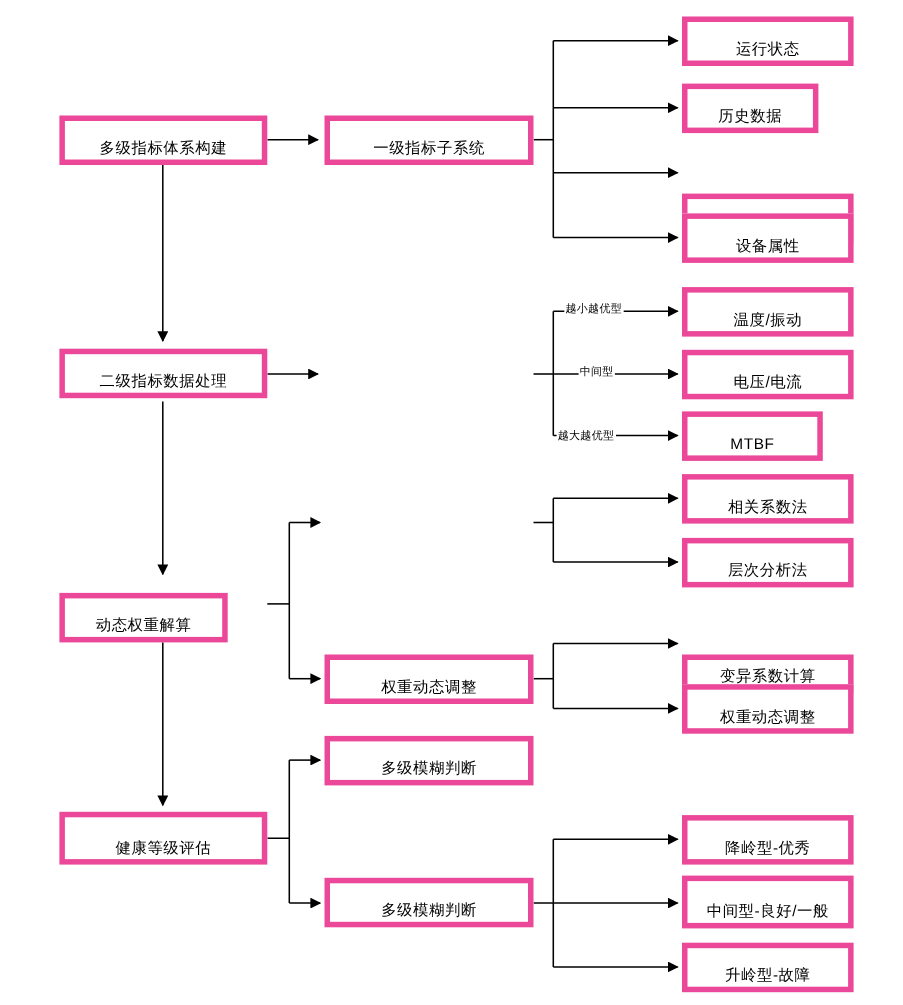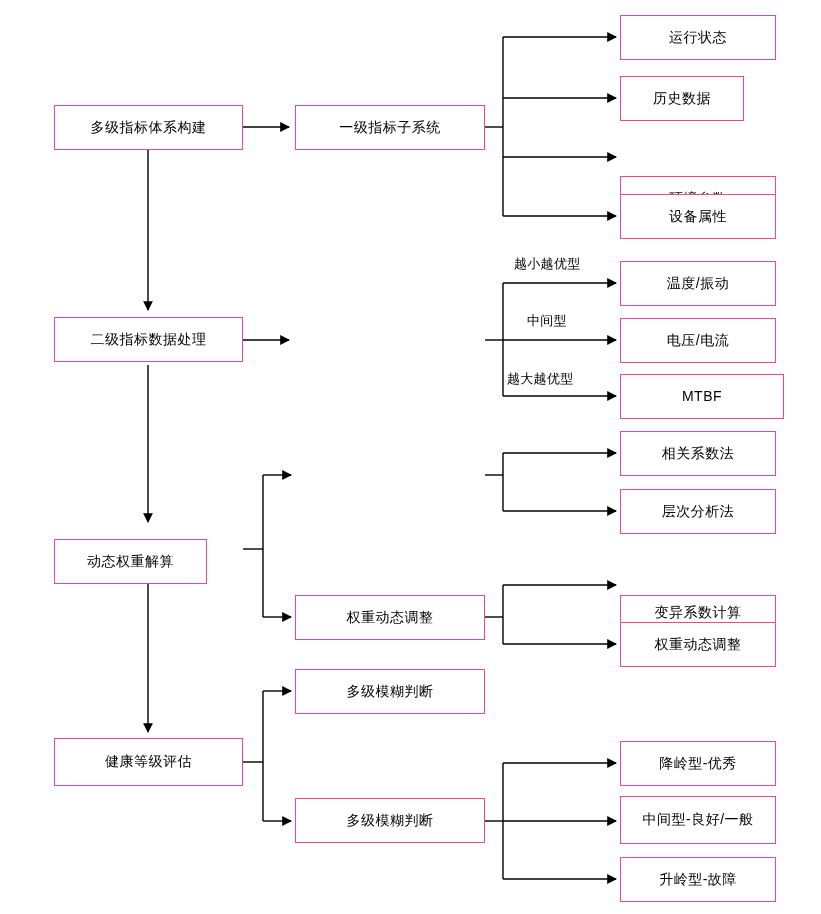--- a/index.html
+++ b/index.html
@@ -22,42 +22,43 @@
     position: absolute;
     left: 0;
     top: 0;
     width: 821px;
     height: 914px;
     pointer-events: none;
   }
   .node {
     position: absolute;
     box-sizing: border-box;
-    border: 1px solid #ec4899;
+    border: 5px solid #ec4899;
     background: #ffffff;
     display: flex;
-    align-items: center;
+    align-items: flex-end;
     justify-content: center;
     text-align: center;
     font-size: 14px;
     line-height: 1.25;
     color: #000000;
     letter-spacing: 0.5px;
     padding: 2px 4px;
     z-index: 2;
   }
   .edge-label {
     position: absolute;
-    font-size: 13px;
+    font-size: 10px;
     color: #000000;
     white-space: nowrap;
     background: #ffffff;
     padding: 0 1px;
     z-index: 3;
     letter-spacing: 0.3px;
+    margin-top: 19px;
   }
 </style>
 </head>
 <body>
 
 <div id="canvas">
 
   <svg id="edges" viewBox="0 0 821 914" width="821" height="914" xmlns="http://www.w3.org/2000/svg">
     <defs>
       <marker id="arrow" viewBox="0 0 10 10" refX="9" refY="5" markerWidth="7" markerHeight="7" orient="auto-start-reverse">
@@ -179,21 +180,21 @@
   <div class="edge-label" style="left:513px; top:255px;">越小越优型</div>
   <div class="edge-label" style="left:526px; top:312px;">中间型</div>
   <div class="edge-label" style="left:506px; top:370px;">越大越优型</div>
 
   <div class="node" style="left:620px; top:261px; width:156px; height:45px;">
     <span>温度/振动</span>
   </div>
   <div class="node" style="left:620px; top:318px; width:156px; height:45px;">
     <span>电压/电流</span>
   </div>
-  <div class="node" style="left:620px; top:374px; width:164px; height:45px;">
+  <div class="node" style="left:620px; top:374px; width:128px; height:45px;">
     <span>MTBF</span>
   </div>
 
   <div class="node" style="left:54px; top:539px; width:153px; height:45px;">
     <span>动态权重解算</span>
   </div>
 
   <div class="node" style="left:295px; top:595px; width:190px; height:45px;">
     <span>权重动态调整</span>
   </div>

